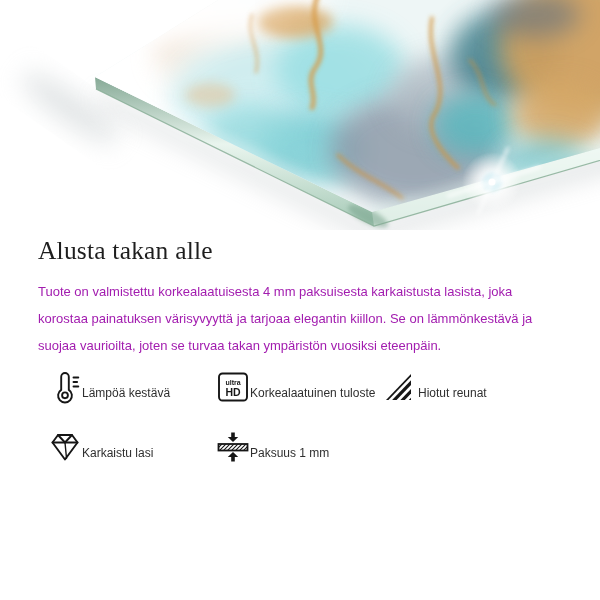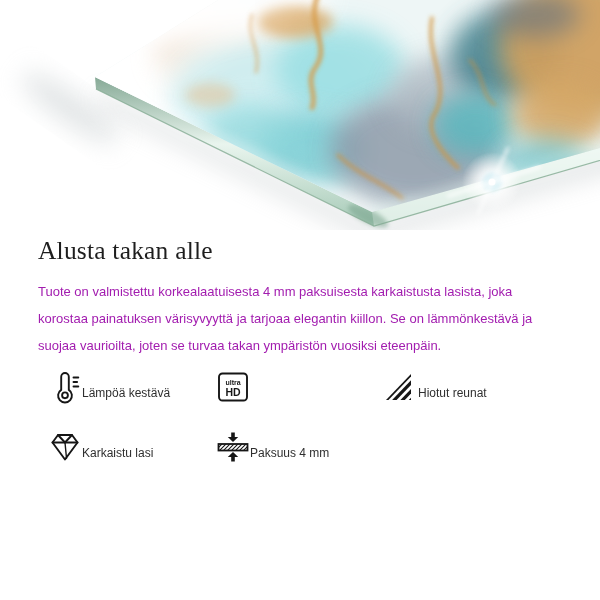--- a/index.html
+++ b/index.html
@@ -137,20 +137,21 @@
     </div>
 
     <div class="feature">
       <div class="icon-box">
         <svg width="34" height="34" viewBox="0 0 34 34">
           <rect x="3" y="3.5" width="28" height="27" rx="3.5" class="ficon" stroke-width="2"></rect>
           <text x="17" y="14.5" font-size="7" font-weight="bold" text-anchor="middle" fill="#161616" font-family="Liberation Sans, sans-serif">ultra</text>
           <text x="17" y="26" font-size="10.5" font-weight="bold" text-anchor="middle" fill="#161616" font-family="Liberation Sans, sans-serif">HD</text>
         </svg>
       </div>
+      <div class="feature-label">Korkealaatuinen tuloste</div>
     </div>
 
 
     <div class="feature">
       <div class="icon-box">
         <svg width="34" height="34" viewBox="0 0 34 34">
           <defs>
               <clipPath id="tri">
                 <polygon points="2,30 27,4 27,30"></polygon>
               </clipPath>
@@ -187,17 +188,17 @@
           <defs>
             <pattern id="hatch6" patternUnits="userSpaceOnUse" width="4" height="4">
               <path d="M-1,1 l2,-2 M0,4 l4,-4 M3,5 l2,-2" stroke="#161616" stroke-width="1.1"></path>
             </pattern>
           </defs>
           <rect x="2.5" y="14" width="29" height="6.5" fill="url(#hatch6)" stroke="#161616" stroke-width="1.8"></rect>
           <path d="M15.2,2.5 h3.6 V7 h3.4 L17,12 L11.8,7 h3.4 Z" fill="#161616"></path>
           <path d="M15.2,31.5 h3.6 V27 h3.4 L17,22 L11.8,27 h3.4 Z" fill="#161616"></path>
         </svg>
       </div>
-      <div class="feature-label">Paksuus 4 mm</div>
+      <div class="feature-label">Paksuus 1 mm</div>
     </div>
 
   </div>
 </div>
 
 </body></html>

